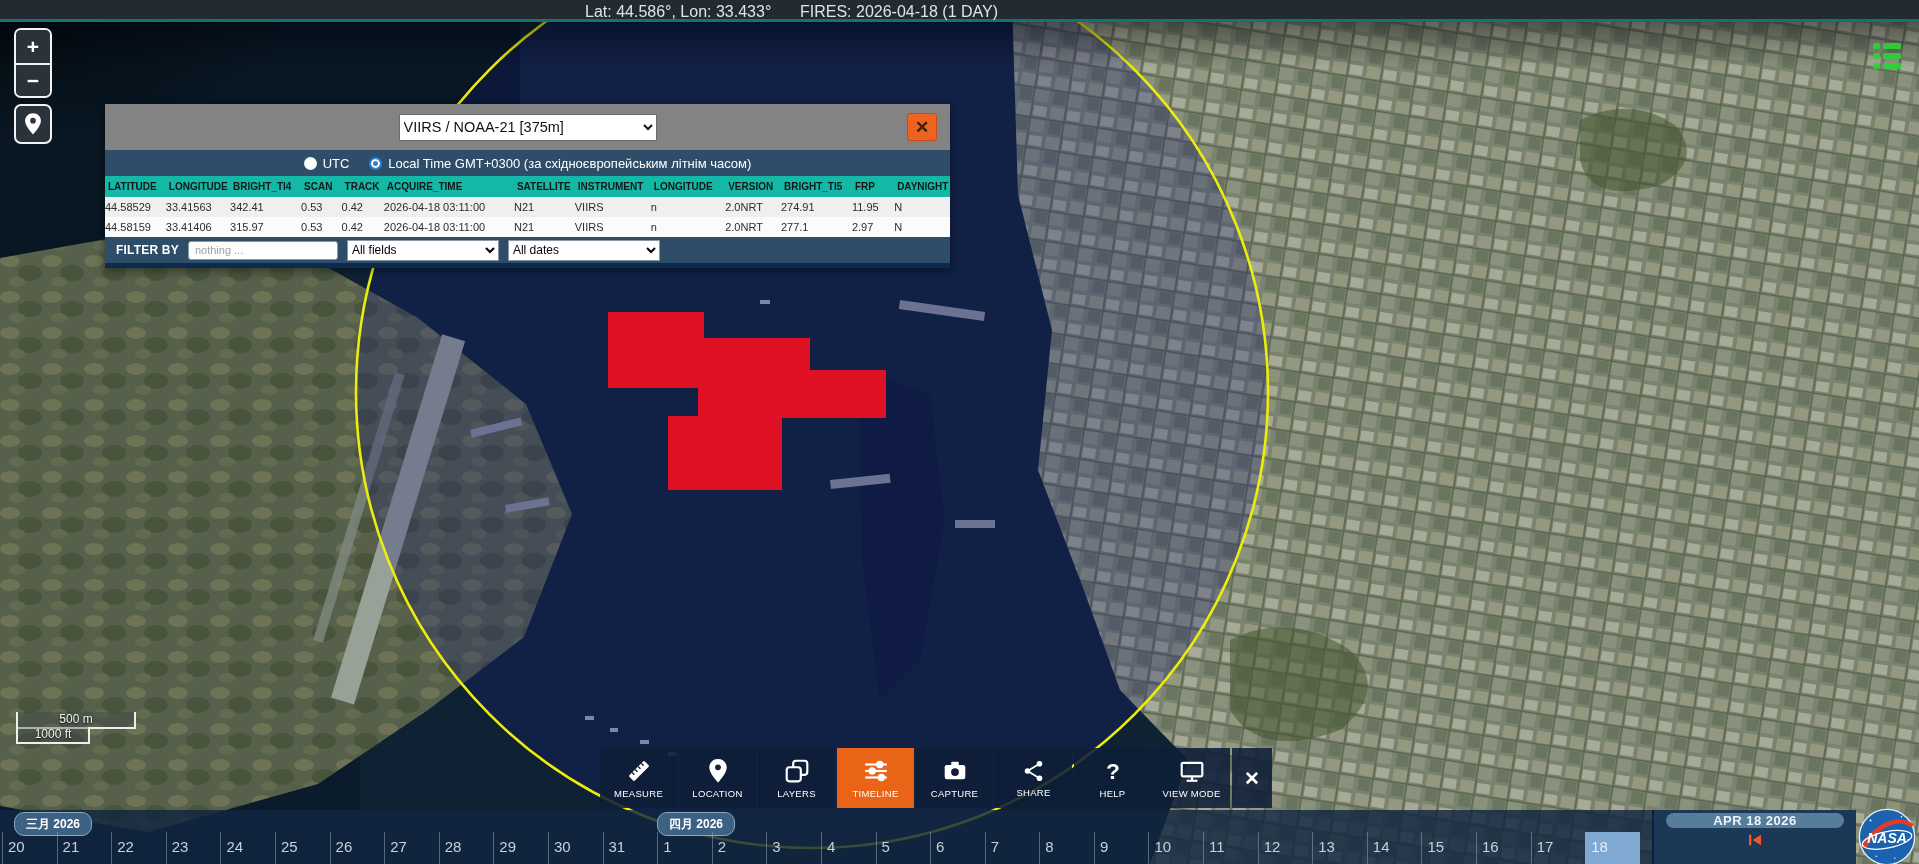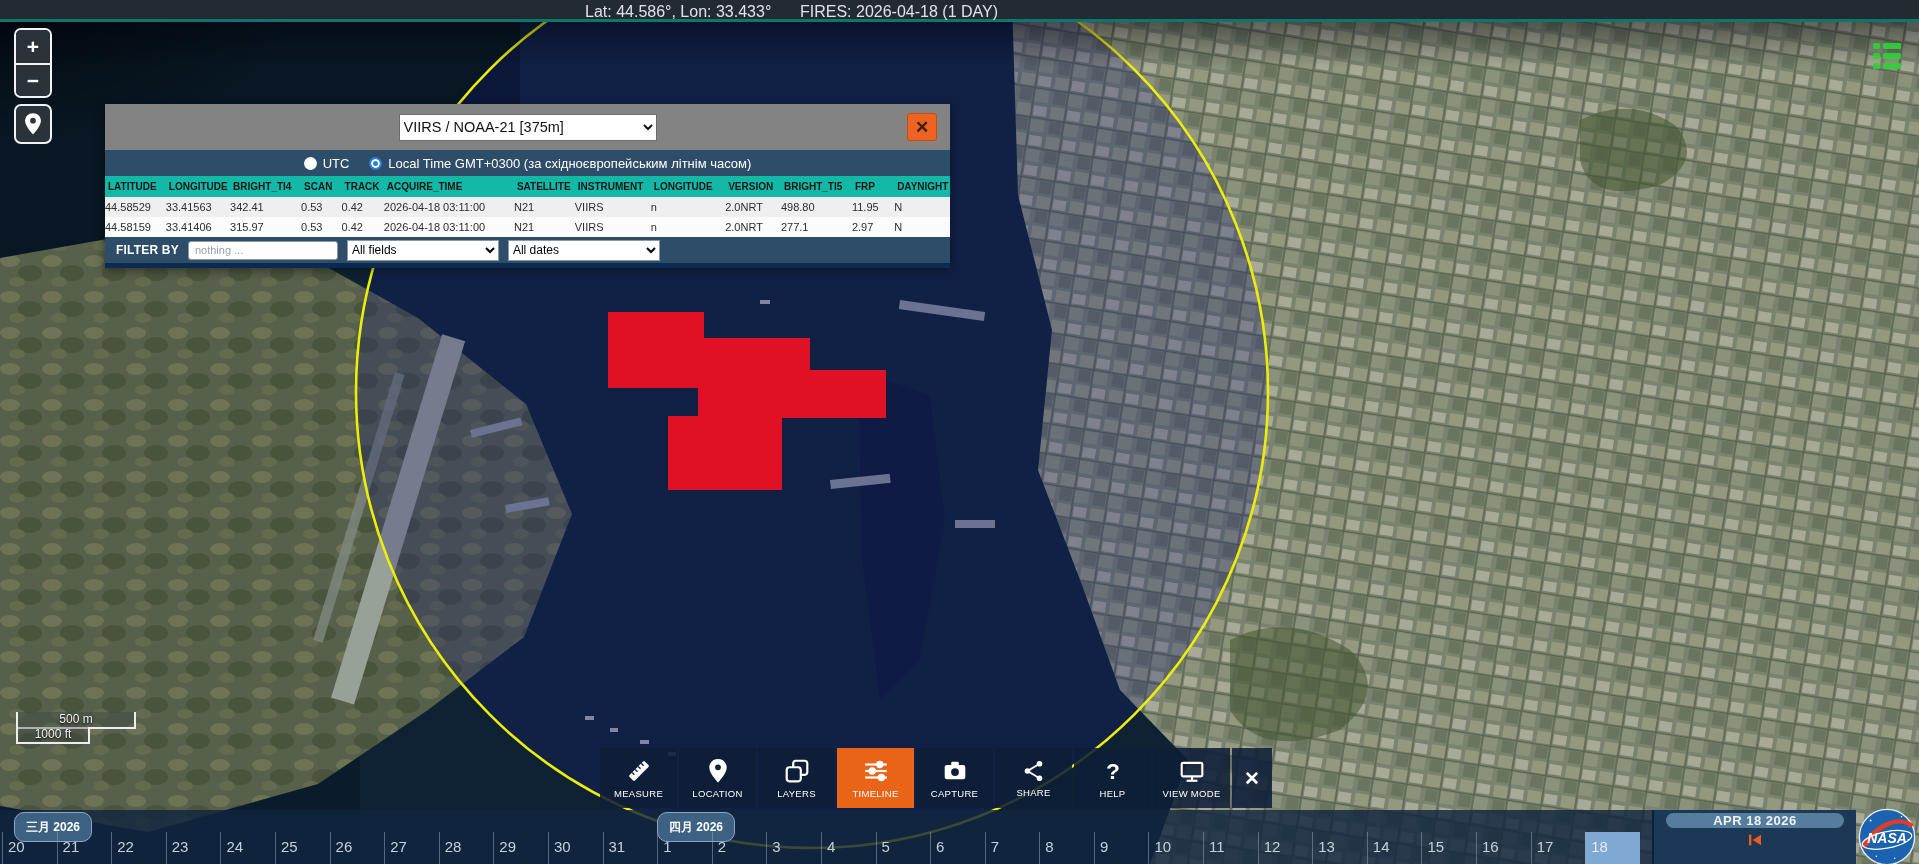--- a/index.html
+++ b/index.html
@@ -73,21 +73,21 @@
   .toolbar { position:absolute; left:600px; top:748px; height:60px; display:flex; gap:2px; z-index:45; }
   .tbtn { width:77px; height:60px; background:rgba(14,30,56,.88); color:#fff; cursor:pointer;
           display:flex; flex-direction:column; align-items:center; justify-content:center; gap:4px; }
   .tbtn.active { background:#ea6418; }
   .tbtn .lbl { font-size:9.5px; letter-spacing:.3px; white-space:nowrap; }
   .tbtn.closex { width:40px; font-size:19px; font-weight:bold; }
 
   
   .timeline { position:absolute; left:0; top:810px; width:1856px; height:54px;
               background:rgba(17,38,64,.82); z-index:45; }
-  .month-pill { position:absolute; top:2px; height:30px; padding:2px 11px; border-radius:10px;
+  .month-pill { position:absolute; top:2px; height:24px; padding:2px 11px; border-radius:10px;
                 background:#3c6183; border:1px solid #8aa8c0; color:#fff; font-size:12px;
                 font-weight:bold; display:flex; align-items:center; white-space:nowrap; }
   .pill-march { left:14px; } .pill-april { left:657px; }
   .days { position:absolute; left:2px; top:22px; height:32px; display:flex; }
   .day { width:54.6px; height:43px; border-left:1px solid rgba(150,170,190,.5);
          color:#c6d1db; font-size:15px; padding:6px 0 0 5px; cursor:pointer; }
   .day.sel { background:#7fa9d2; color:rgba(255,255,255,.8); }
 
   .tl-controls { position:absolute; left:1652px; top:810px; width:204px; height:54px;
                  background:rgba(28,56,88,.94); border-left:2px solid #0c2038; z-index:46;
@@ -260,21 +260,21 @@
           <td>44.58529</td>
           <td>33.41563</td>
           <td>342.41</td>
           <td>0.53</td>
           <td>0.42</td>
           <td>2026-04-18 03:11:00</td>
           <td>N21</td>
           <td>VIIRS</td>
           <td>n</td>
           <td>2.0NRT</td>
-          <td>498.80</td>
+          <td>274.91</td>
           <td>11.95</td>
           <td>N</td>
         </tr>
         <tr>
           <td>44.58159</td>
           <td>33.41406</td>
           <td>315.97</td>
           <td>0.53</td>
           <td>0.42</td>
           <td>2026-04-18 03:11:00</td>

